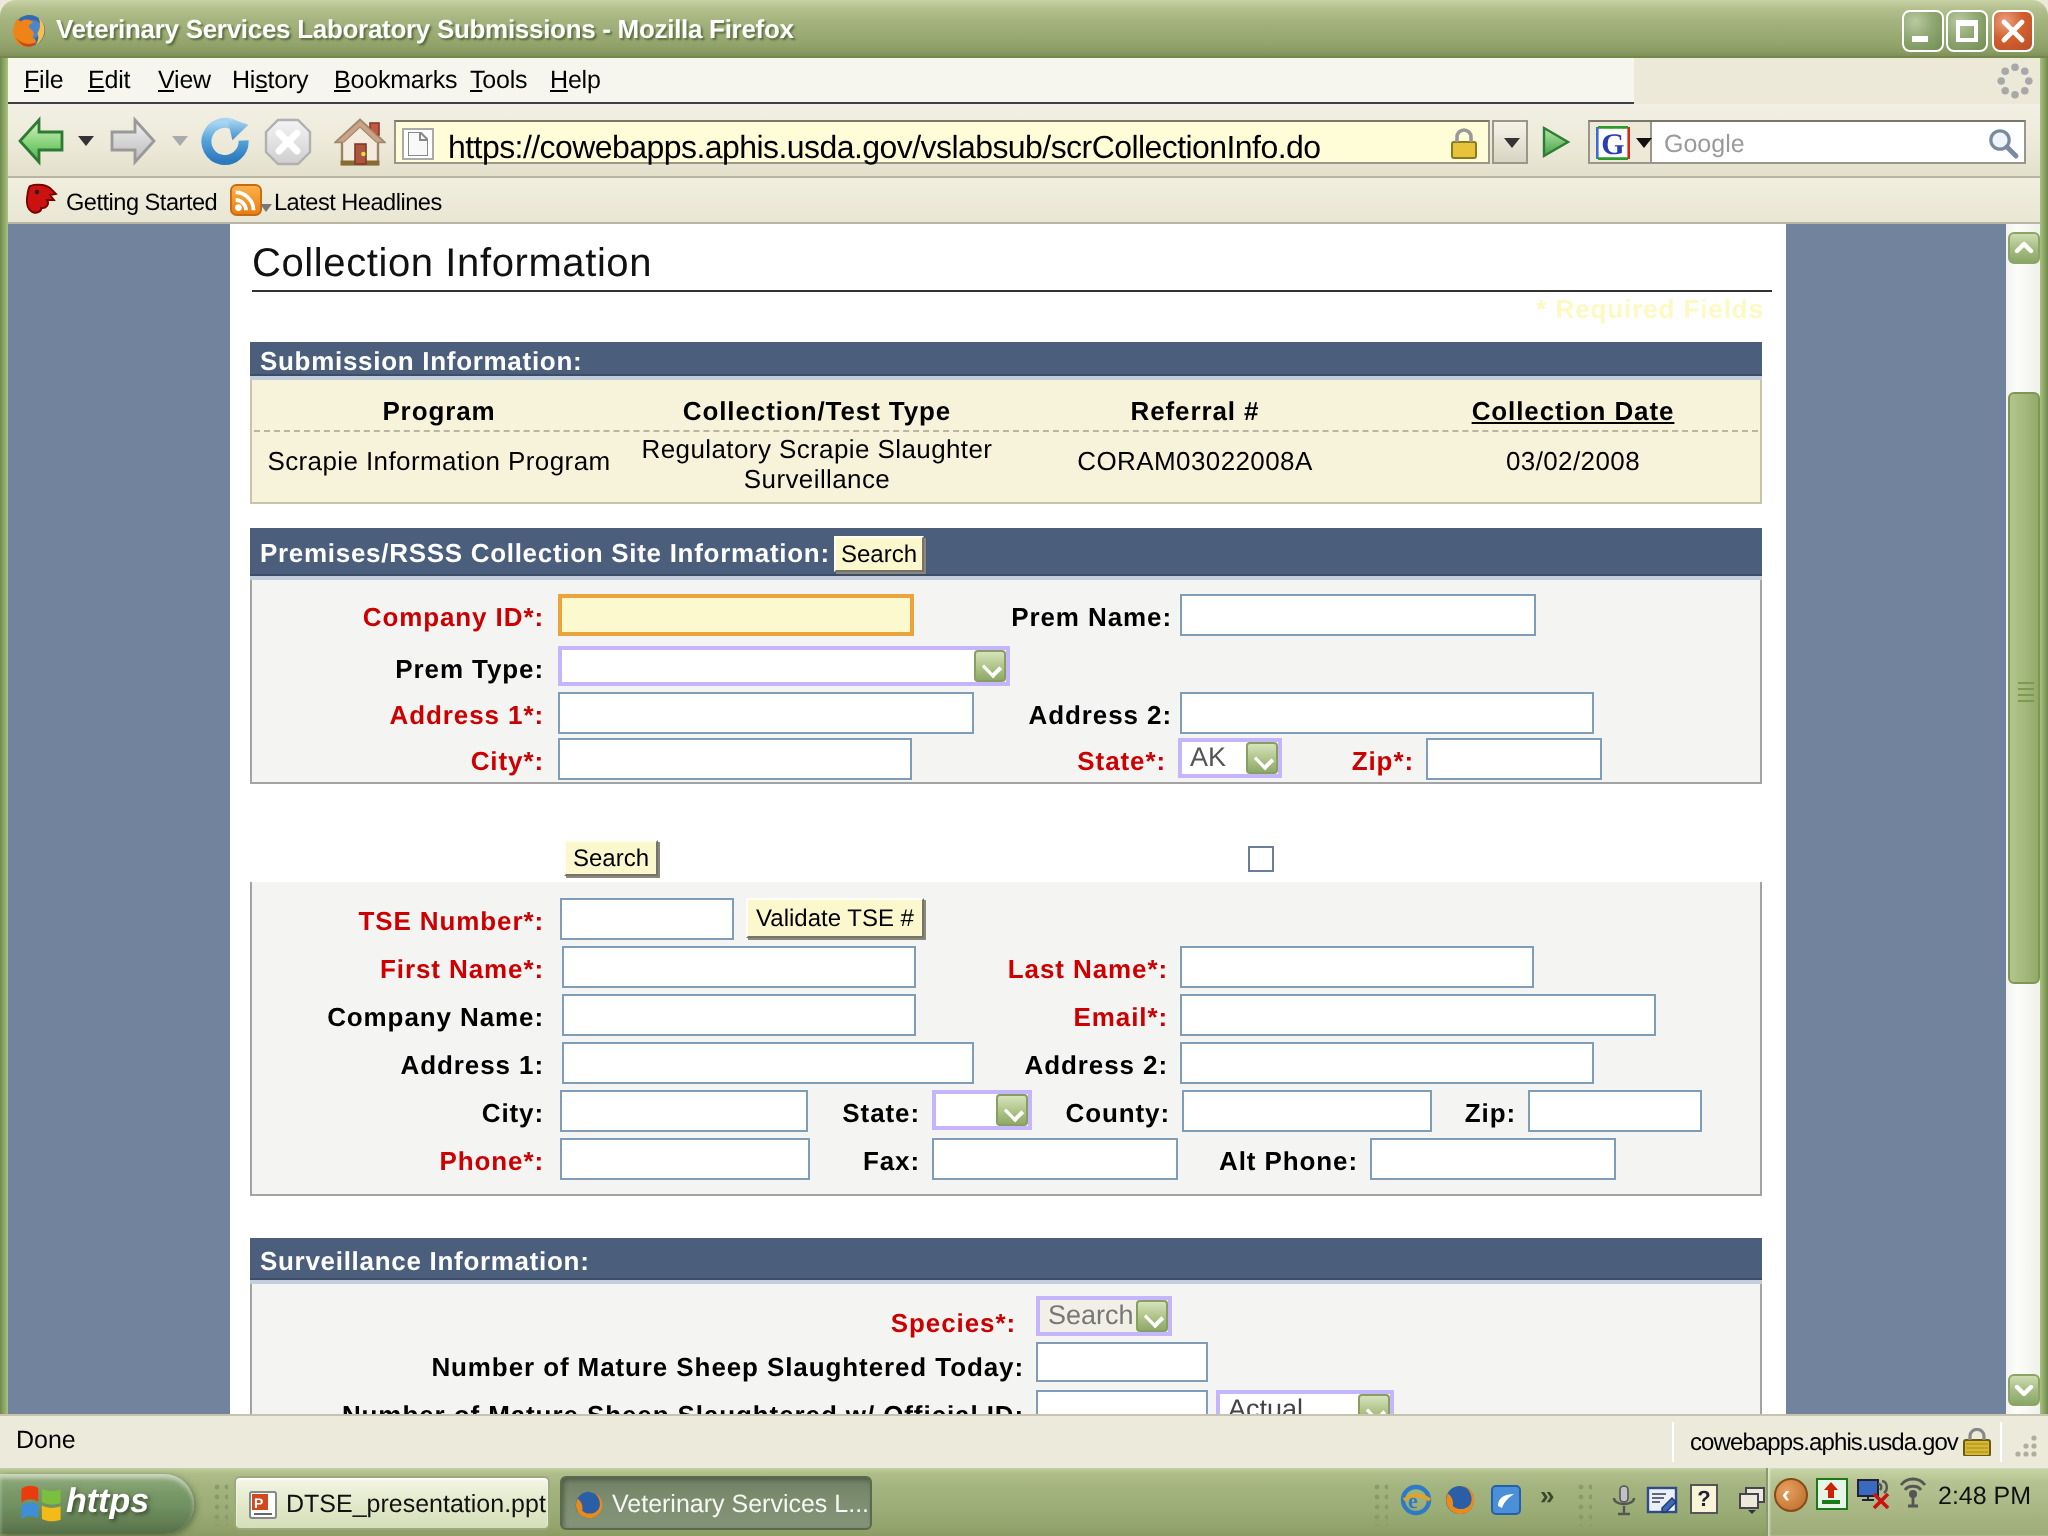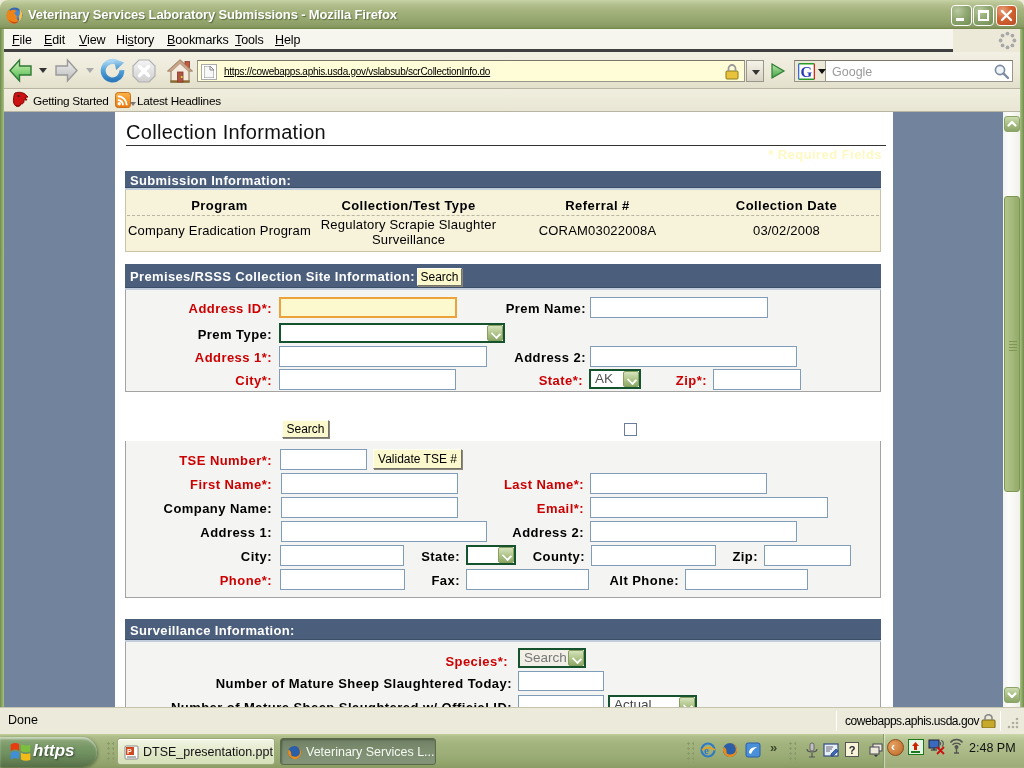--- a/index.html
+++ b/index.html
@@ -12,21 +12,21 @@
   background:linear-gradient(to bottom,#c8d2a6 0%,#b4c18f 15%,#a6b47f 35%,#9dad76 55%,#95a56e 75%,#8a9b63 92%,#7f9158 100%);
   border-radius:8px 8px 0 0; border-bottom:1px solid #74884c; }
 #titletext { left:28px; top:7px; font-size:13px; font-weight:bold; color:#fff; letter-spacing:-0.15px;
   text-shadow:1px 1px 1px rgba(40,60,20,0.55); }
 .winbtn { top:5px; width:21px; height:21px; border-radius:4px; border:1px solid #fff; }
 .winbtn.min { left:951px; background:radial-gradient(circle at 30% 25%,#b9c9a0 0%,#90a873 45%,#718c50 100%); }
 .winbtn.max { left:973px; background:radial-gradient(circle at 30% 25%,#b9c9a0 0%,#90a873 45%,#718c50 100%); }
 .winbtn.close { left:996px; background:radial-gradient(circle at 30% 25%,#e8a380 0%,#d3602f 45%,#b84d26 100%); }
 
 
-#menubar { left:3px; top:29px; width:950px; height:23px; background:#f6f5ee; border-bottom:3px solid #404040; }
+#menubar { left:3px; top:29px; width:814px; height:23px; background:#f6f5ee; border-bottom:1px solid #404040; }
 .menuitem { position:absolute; top:4px; font-size:12.5px; color:#000; letter-spacing:-0.1px; }
 .menuitem u { text-decoration:underline; }
 
 
 #navbar { left:3px; top:52px; width:1018px; height:37px;
   background:linear-gradient(to bottom,#f2f0e4 0%,#ece9d8 60%,#e2dfcb 100%);
   border-bottom:1px solid #b9b5a2; }
 
 #urlbar { left:197px; top:60px; width:548px; height:22px; background:#fffdd7; border:1px solid #9a968a; border-top-color:#7a766a; }
 #urldrop { left:746px; top:60px; width:18px; height:22px; background:linear-gradient(to bottom,#f5f3e8,#d8d4c4); border:1px solid #9a968a; }
@@ -61,21 +61,21 @@
 #titlerule { left:14px; top:33px; width:760px; height:1px; background:#333; }
 #reqfields { right:12px; top:34px; font-size:13px; font-weight:bold; color:#fef9c3; letter-spacing:0.45px; }
 
 .secbar { position:absolute; left:13px; width:756px; background:#4b5e7c; color:#fff; font-weight:bold; font-size:13px; letter-spacing:0.35px; border-bottom:2px solid #c3cedd; box-shadow:inset 0 -1px 0 #3c4d68; }
 .secbody { position:absolute; left:13px; width:756px; background:#f4f4f3; border:1px solid #a3a3a3; border-top:none; }
 .lbl { position:absolute; font-weight:bold; font-size:13px; color:#000; white-space:nowrap; letter-spacing:0.45px; }
 .lbl.req { color:#c00; }
 .inp { position:absolute; background:#fff; border:1px solid #7f9db9; height:21px; }
 .btn { position:absolute; background:#fbf8cd; border:1px solid; border-color:#fffef2 #75736a #75736a #fffef2; box-shadow:1px 1px 0 #8a887a; font-size:12px; color:#000; text-align:center; }
 
-.sel { position:absolute; background:#fff; border:2px solid #14532d; height:20px; }
+.sel { position:absolute; background:#fff; border:2px solid #c4b5fd; height:20px; }
 .sel .arrow { position:absolute; right:0px; top:0px; width:16px; height:16px; border-radius:2px; border:1px solid #87a05f;
   background:linear-gradient(to bottom,#d6e3bd 0%,#aec387 55%,#8ea969 100%); }
 .sel .arrow:after { content:""; position:absolute; left:4px; top:4px; width:6px; height:6px;
   border-right:2px solid #fff; border-bottom:2px solid #fff; transform:rotate(45deg) scale(1,0.8); }
 
 
 #statusbar { left:0px; top:707px; width:1024px; height:27px; background:#eceadb; border-top:1px solid #c6c3ae; font-size:12.5px; }
 
 
 #taskbar { left:0; top:734px; width:1024px; height:34px;
@@ -200,21 +200,21 @@
     <path d="M13 2 L25 13 L21 13 L13 5.5 L5 13 L1 13 Z" fill="#c8a488" stroke="#a8876a" stroke-width="0.6"></path>
     <rect x="10.5" y="14" width="5.5" height="10" fill="#b05442" stroke="#84382a" stroke-width="0.8"></rect>
     <circle cx="14.7" cy="19" r="1.1" fill="#d8e838"></circle>
   </svg>
   <div class="abs" id="urlbar">
     <div class="abs" style="left:3px; top:3px; width:16px; height:16px; background:#fff; border:1px solid #aaa;"></div>
     <svg class="abs" style="left:6px; top:5px;" width="10" height="12" viewBox="0 0 10 12">
         <path d="M0 0 L6 0 L10 4 L10 12 L0 12 Z" fill="#f8f8f8" stroke="#888" stroke-width="1"></path>
         <path d="M6 0 L6 4 L10 4" fill="none" stroke="#888" stroke-width="1"></path>
       </svg>
-    <span class="abs" style="left:26px; top:5px; font-size:10px; letter-spacing:-0.28px; color:#000;text-decoration:underline;">https://cowebapps.aphis.usda.gov/vslabsub/scrCollectionInfo.do</span>
+    <span class="abs" style="left:26px; top:5px; font-size:16px; letter-spacing:-0.28px; color:#000;">https://cowebapps.aphis.usda.gov/vslabsub/scrCollectionInfo.do</span>
     <svg class="abs" style="left:526px; top:3px;" width="16" height="16" viewBox="0 0 16 16">
       <rect x="2" y="7" width="12" height="8" rx="1" fill="#e8c23a" stroke="#8a7a20" stroke-width="1"></rect>
       <path d="M4.5 7 V4.5 a3.5 3.5 0 0 1 7 0 V7" fill="none" stroke="#999" stroke-width="1.8"></path>
     </svg>
   </div>
   <div class="abs" id="urldrop"><span style="display:inline-block; margin:8px 0 0 5px; width:0; height:0; border-left:4px solid transparent; border-right:4px solid transparent; border-top:5px solid #333;"></span></div>
   <div class="abs" id="gobtn"><svg width="18" height="18" viewBox="0 0 18 18" style="margin:2px">
         <path d="M3 2 L15 9 L3 16 Z" fill="url(#ggo)" stroke="#2e7d32" stroke-width="1.2"></path>
         <defs>
           <linearGradient id="ggo" x1="0" y1="0" x2="0" y2="1">
@@ -267,32 +267,32 @@
     <div id="page">
       <h1 class="pagetitle">Collection Information</h1>
       <div class="abs" id="titlerule"></div>
       <div class="abs" id="reqfields" style="right:0px; top:35px;">* Required Fields</div>
 
       <div class="secbar" style="top:59px; height:19px; line-height:19px;"><span style="margin-left:5px;">Submission Information:</span></div>
       <div class="secbody" style="top:78px; height:62px; background:#f7f2da; border-color:#c9c4a8;"></div>
       <div class="lbl" style="left:13px; top:86px; width:189px; text-align:center;">Program</div>
       <div class="lbl" style="left:202px; top:86px; width:189px; text-align:center;">Collection/Test Type</div>
       <div class="lbl" style="left:391px; top:86px; width:189px; text-align:center;">Referral #</div>
-      <div class="lbl" style="left:580px; top:86px; width:189px; text-align:center;">Collection Date</div>
+      <div class="lbl" style="left:580px; top:86px; width:189px; text-align:center;text-decoration:underline;">Collection Date</div>
       <div class="abs" style="left:15px; top:103px; width:752px; border-top:1px dashed #b9b5a0;"></div>
-      <div class="abs fval" style="left:13px; top:111px; width:189px;">Company Eradication Program</div>
+      <div class="abs fval" style="left:13px; top:111px; width:189px;">Scrapie Information Program</div>
       <div class="abs fval" style="left:202px; top:105px; width:189px;">Regulatory Scrapie Slaughter Surveillance</div>
       <div class="abs fval" style="left:391px; top:111px; width:189px;">CORAM03022008A</div>
       <div class="abs fval" style="left:580px; top:111px; width:189px;">03/02/2008</div>
 
       <div class="secbar" style="top:152px; height:26px; line-height:26px;"><span style="margin-left:5px;">Premises/RSSS Collection Site Information:</span></div>
       <div class="btn" style="left:305px; top:156px; width:45px; height:18px; line-height:16px;">Search</div>
       <div class="secbody" style="top:178px; height:102px;"></div>
 
-      <div class="lbl req rt" style="left:20px; top:189px; width:140px;">Address ID*:</div>
+      <div class="lbl req rt" style="left:20px; top:189px; width:140px;">Company ID*:</div>
       <div class="inp" style="left:167px; top:185px; width:178px; background:#fdf9cf; border:2px solid #eda33c;"></div>
       <div class="lbl rt" style="left:374px; top:189px; width:100px;">Prem Name:</div>
       <div class="inp" style="left:478px; top:185px; width:178px;"></div>
 
       <div class="lbl rt" style="left:20px; top:215px; width:140px;">Prem Type:</div>
       <div class="sel" style="left:167px; top:211px; width:226px;">
           <div class="arrow"></div>
         </div>
 
       <div class="lbl req rt" style="left:20px; top:238px; width:140px;">Address 1*:</div>

